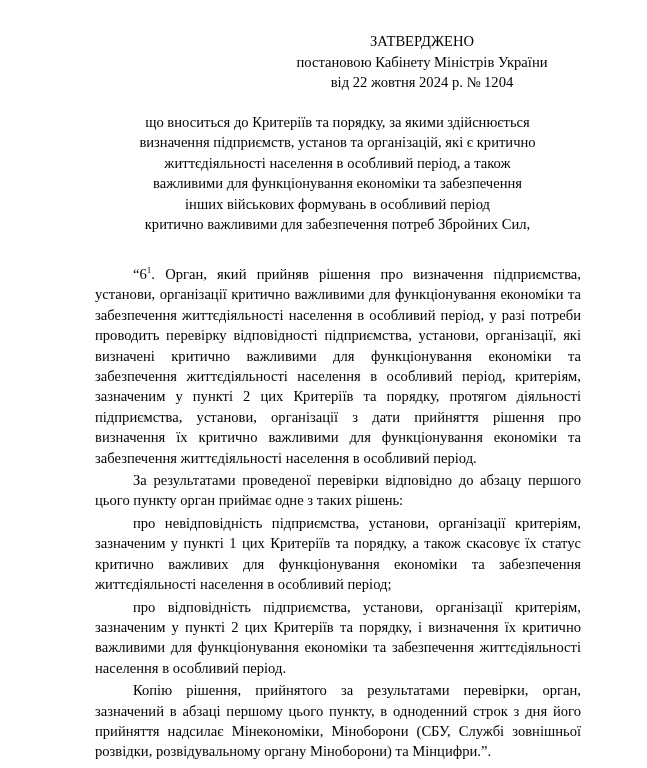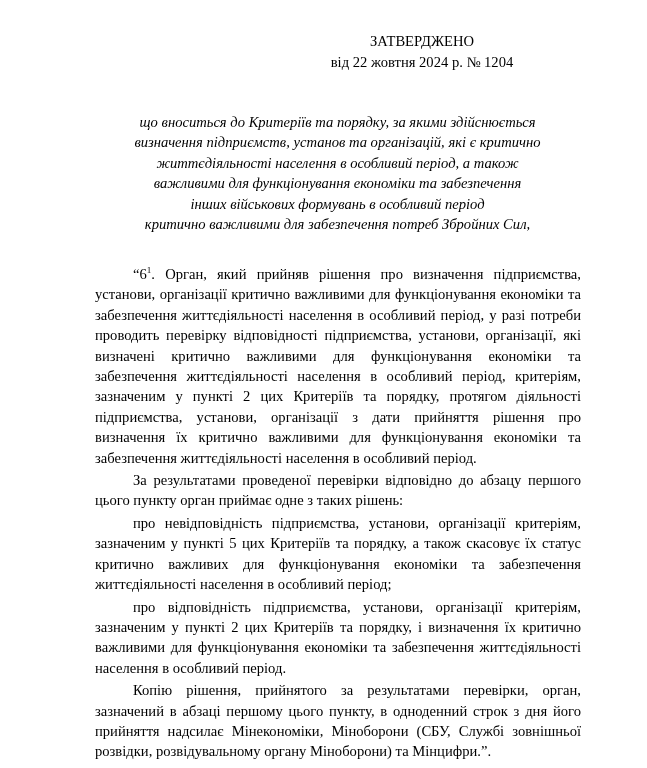--- a/index.html
+++ b/index.html
@@ -50,21 +50,20 @@
     font-size: 14.6px;
     line-height: 20.4px;
   }
   .title-block .doc-title {
     display: block;
     margin-bottom: 0px;
   }
   .title-block .subtitle-line {
     display: block;
     white-space: nowrap;
-    font-style: italic;
   }
 
   
   .body-block {
     position: absolute;
     left: 95px;
     top: 262px;
     width: 486px;
     font-size: 14.6px;
     line-height: 20.4px;
@@ -95,40 +94,41 @@
     line-height: 0;
   }
 </style>
 </head>
 <body>
 
 <div class="page">
 
   <div class="approval-block">
     <span class="line">ЗАТВЕРДЖЕНО</span>
+    <span class="line">постановою Кабінету Міністрів України</span>
     <span class="line">від 22 жовтня 2024 р. № 1204</span>
   </div>
 
   <div class="title-block">
     <span class="subtitle-line">що вноситься до Критеріїв та порядку, за якими здійснюється</span>
     <span class="subtitle-line">визначення підприємств, установ та організацій, які є критично</span>
     <span class="subtitle-line">життєдіяльності населення в особливий період, а також</span>
     <span class="subtitle-line">важливими для функціонування економіки та забезпечення</span>
     <span class="subtitle-line">інших військових формувань в особливий період</span>
     <span class="subtitle-line">критично важливими для забезпечення потреб Збройних Сил,</span>
   </div>
 
   <div class="body-block">
 
 
     <p class="para gap no-stretch"><span>“6</span><sup>1</sup><span>. Орган, який прийняв рішення про визначення підприємства, установи, організації критично важливими для функціонування економіки та забезпечення життєдіяльності населення в особливий період, у разі потреби проводить перевірку відповідності підприємства, установи, організації, які визначені критично важливими для функціонування економіки та забезпечення життєдіяльності населення в особливий період, критеріям, зазначеним у пункті 2 цих Критеріїв та порядку, протягом діяльності підприємства, установи, організації з дати прийняття рішення про визначення їх критично важливими для функціонування економіки та забезпечення життєдіяльності населення в особливий період.</span></p>
 
     <p class="para gap no-stretch">За результатами проведеної перевірки відповідно до абзацу першого цього пункту орган приймає одне з таких рішень:</p>
 
-    <p class="para gap no-stretch">про невідповідність підприємства, установи, організації критеріям, зазначеним у пункті 5 цих Критеріїв та порядку, а також скасовує їх статус критично важливих для функціонування економіки та забезпечення життєдіяльності населення в особливий період;</p>
+    <p class="para gap no-stretch">про невідповідність підприємства, установи, організації критеріям, зазначеним у пункті 1 цих Критеріїв та порядку, а також скасовує їх статус критично важливих для функціонування економіки та забезпечення життєдіяльності населення в особливий період;</p>
 
     <p class="para gap no-stretch">про відповідність підприємства, установи, організації критеріям, зазначеним у пункті 2 цих Критеріїв та порядку, і визначення їх критично важливими для функціонування економіки та забезпечення життєдіяльності населення в особливий період.</p>
 
     <p class="para gap no-stretch">Копію рішення, прийнятого за результатами перевірки, орган, зазначений в абзаці першому цього пункту, в одноденний строк з дня його прийняття надсилає Мінекономіки, Міноборони (СБУ, Службі зовнішньої розвідки, розвідувальному органу Міноборони) та Мінцифри.”.</p>
 
   </div>
 
 </div>
 
 </body></html>

